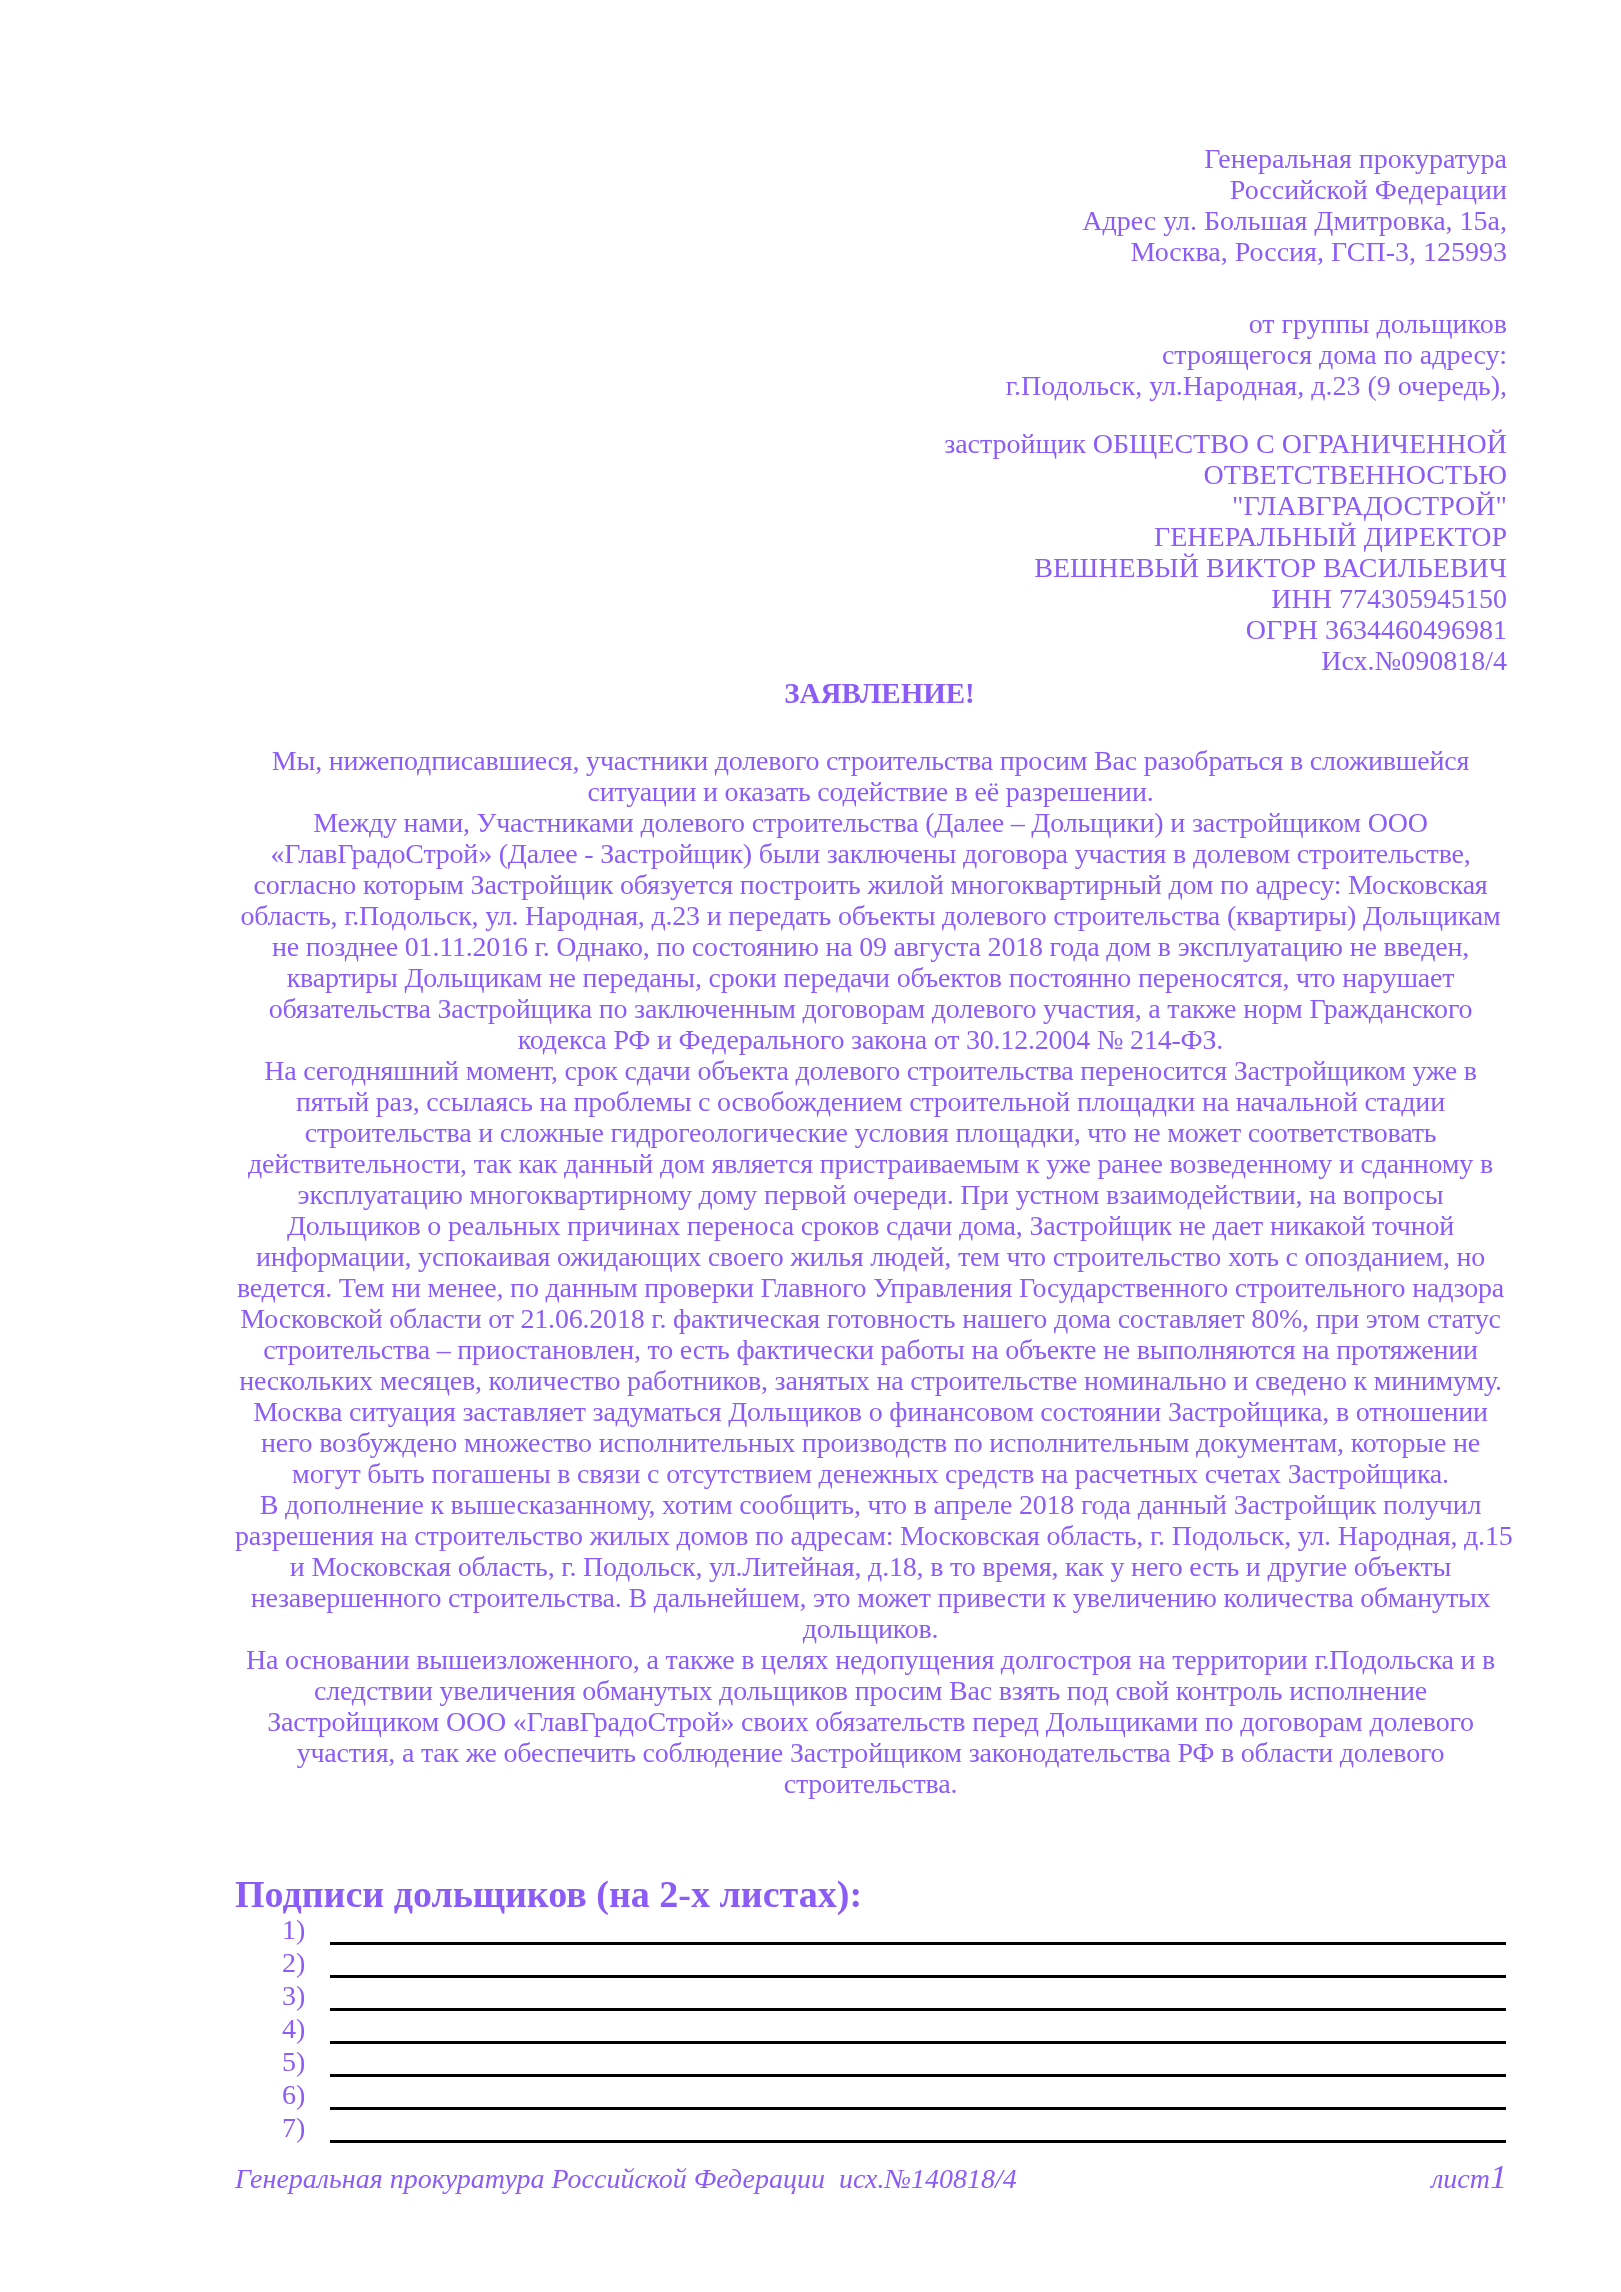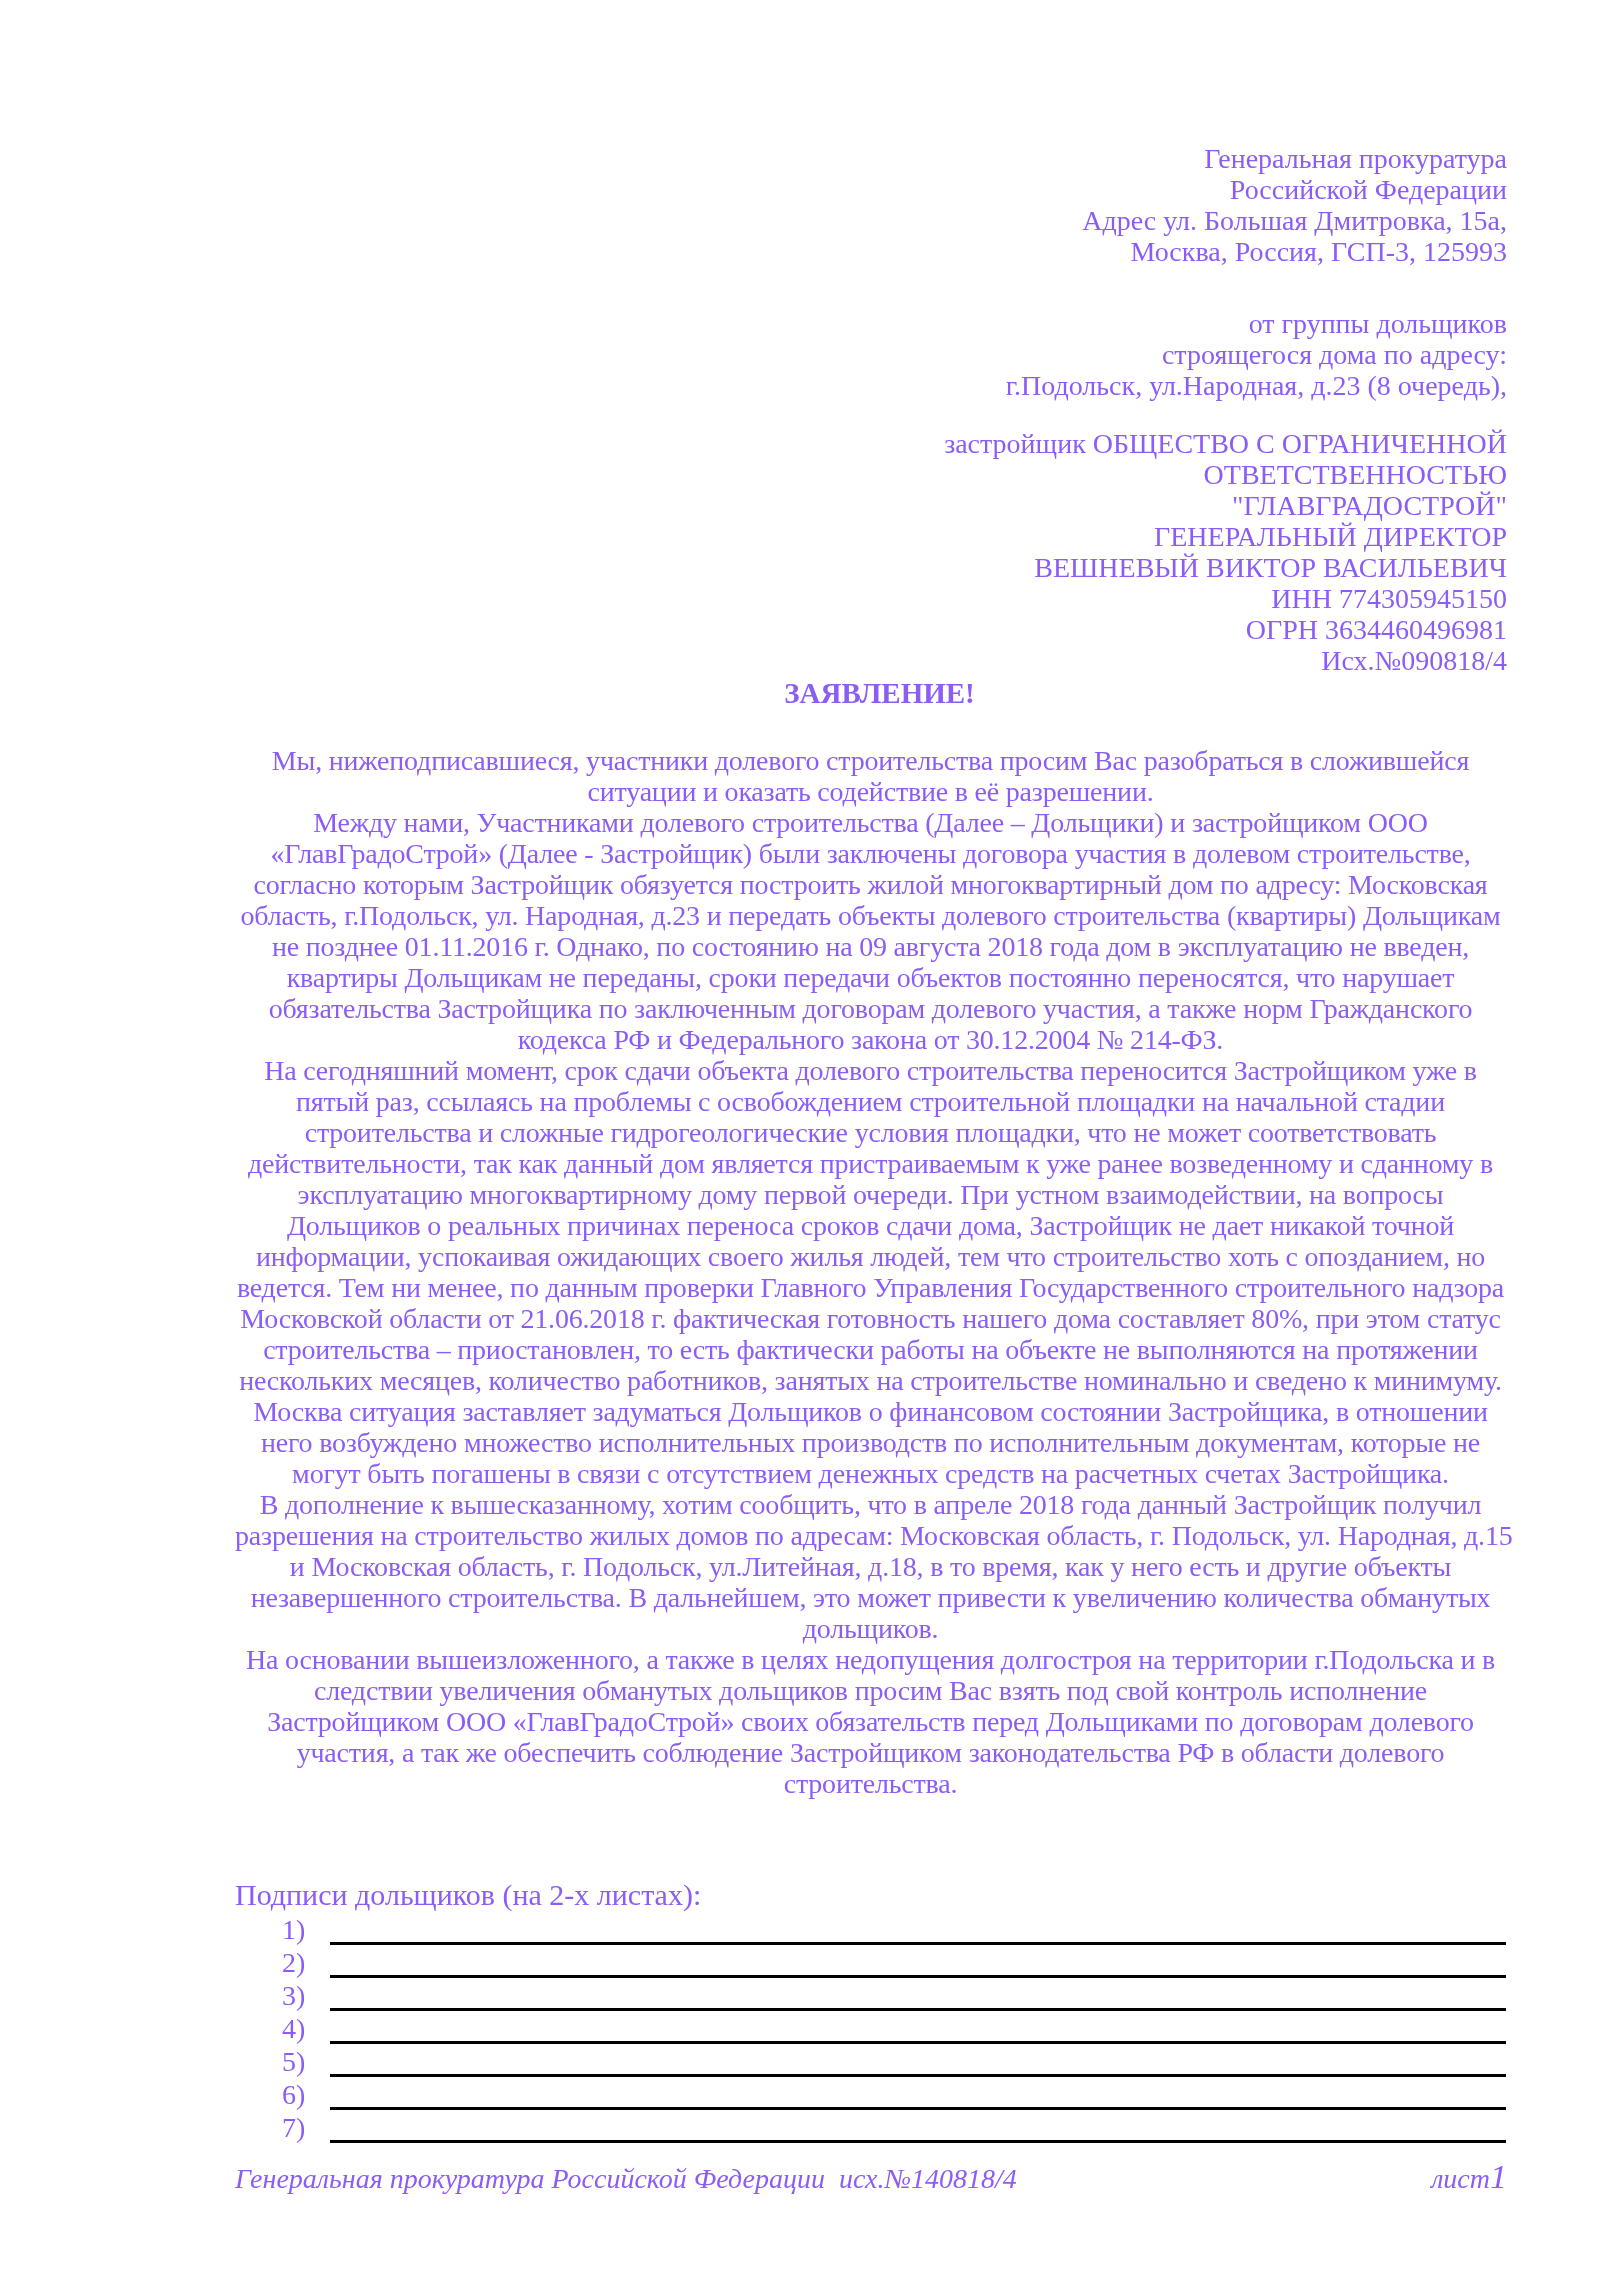--- a/index.html
+++ b/index.html
@@ -42,22 +42,22 @@
     width: 1271px;
     font-size: 28px;
     line-height: 31px;
     letter-spacing: -0.2px;
   }
   .body-text p { margin: 0; white-space: pre; text-align: center; }
   .sig-heading {
     position: absolute;
     top: 1877px;
     left: 235px;
-    font-weight: normal;
-    font-size: 30px;
+    font-weight: bold;
+    font-size: 38px;
     line-height: 35px;
     white-space: pre;
   }
   .sig-rows {
     position: absolute;
     top: 1912px;
     left: 235px;
     width: 1271px;
   }
   .sig-row { position: relative; height: 33px; }
@@ -97,21 +97,21 @@
 
 <div class="page">
 
   <div class="addr-block">
     <div class="addr recipient">Генеральная прокуратура
 Российской Федерации
 Адрес ул. Большая Дмитровка, 15а,
 Москва, Россия, ГСП-3, 125993</div>
     <div class="addr applicant">от группы дольщиков
 строящегося дома по адресу:
-г.Подольск, ул.Народная, д.23 (8 очередь),</div>
+г.Подольск, ул.Народная, д.23 (9 очередь),</div>
     <div class="addr developer">застройщик ОБЩЕСТВО С ОГРАНИЧЕННОЙ
 ОТВЕТСТВЕННОСТЬЮ
 "ГЛАВГРАДОСТРОЙ"
 ГЕНЕРАЛЬНЫЙ ДИРЕКТОР
 ВЕШНЕВЫЙ ВИКТОР ВАСИЛЬЕВИЧ
 ИНН 774305945150
 ОГРН 3634460496981
 Исх.№090818/4</div>
   </div>
 

